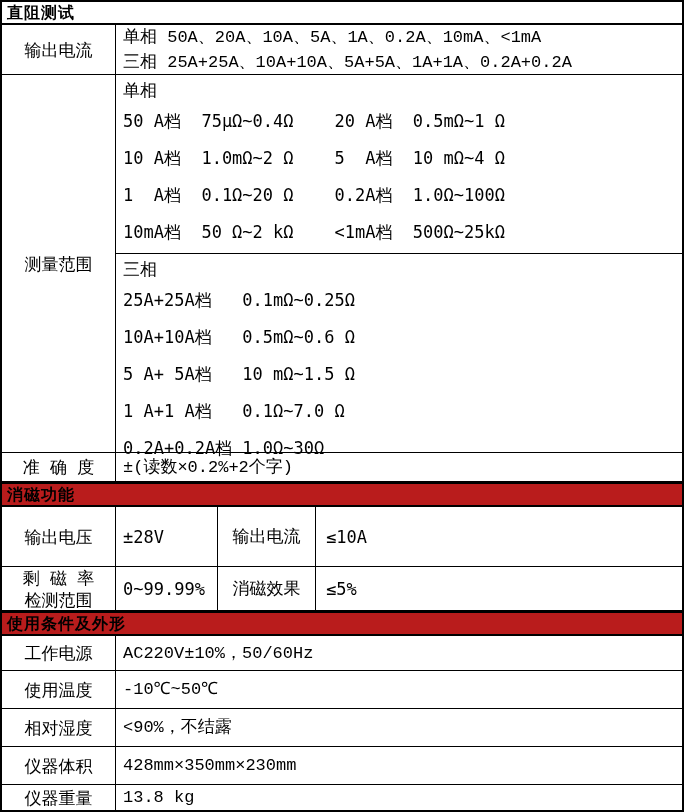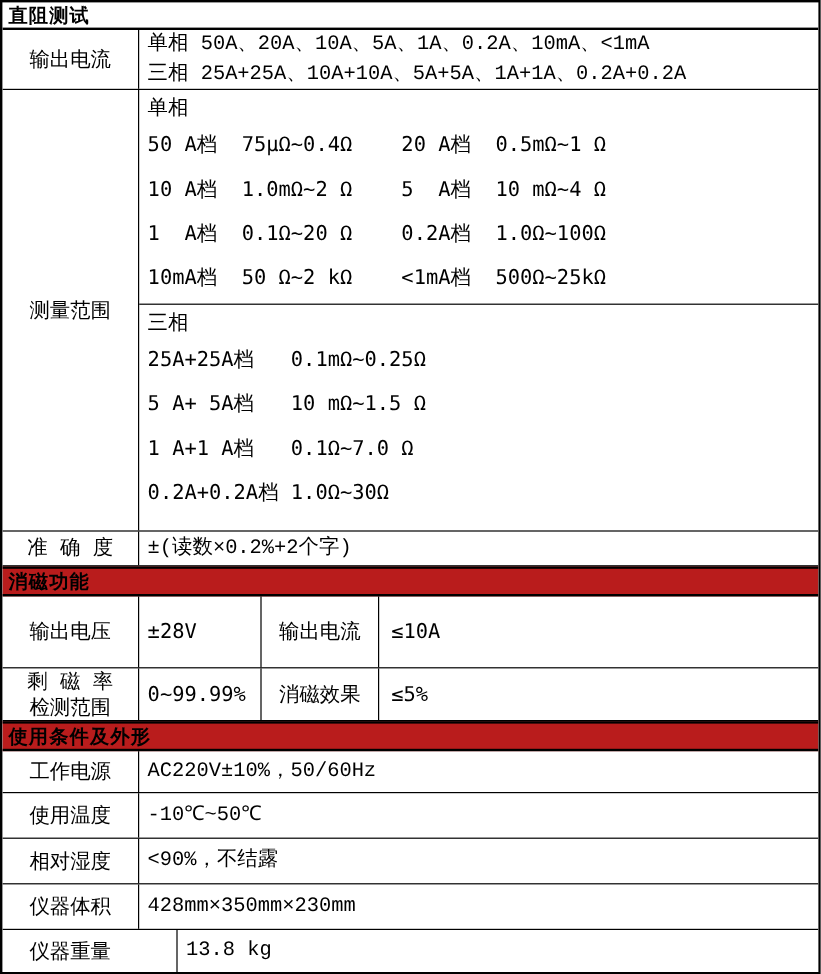--- a/index.html
+++ b/index.html
@@ -38,21 +38,21 @@
     background: #b91c1c;
     border-top: 2px solid #000000;
   }
   
   .row {
     display: flex;
     flex: 0 0 auto;
     border-bottom: 1px solid #000000;
     font-size: 17px;
   }
-  .row.last { border-bottom: none; flex: 1 1 auto; gap: 32px; }
+  .row.last { border-bottom: none; flex: 1 1 auto; }
   .label-cell {
     flex: 0 0 113px;
     width: 113px;
     display: flex;
     flex-direction: column;
     align-items: center;
     justify-content: center;
     text-align: center;
     padding: 0 4px;
   }
@@ -130,20 +130,21 @@
         <div class="mr-block sp">
           <div class="mr-title">单相</div>
           <div class="mr-spec">50 A档  75μΩ~0.4Ω    20 A档  0.5mΩ~1 Ω</div>
           <div class="mr-spec">10 A档  1.0mΩ~2 Ω    5  A档  10 mΩ~4 Ω</div>
           <div class="mr-spec">1  A档  0.1Ω~20 Ω    0.2A档  1.0Ω~100Ω</div>
           <div class="mr-spec">10mA档  50 Ω~2 kΩ    &lt;1mA档  500Ω~25kΩ</div>
         </div>
         <div class="mr-block tp">
           <div class="mr-title">三相</div>
           <div class="mr-spec">25A+25A档   0.1mΩ~0.25Ω</div>
+          <div class="mr-spec">10A+10A档   0.5mΩ~0.6 Ω</div>
           <div class="mr-spec">5 A+ 5A档   10 mΩ~1.5 Ω</div>
           <div class="mr-spec">1 A+1 A档   0.1Ω~7.0 Ω</div>
           <div class="mr-spec">0.2A+0.2A档 1.0Ω~30Ω</div>
         </div>
       </div>
     </div>
 
     <div class="row h-acc">
       <div class="label-cell">
         <span class="lbl-line">准 确 度</span>

